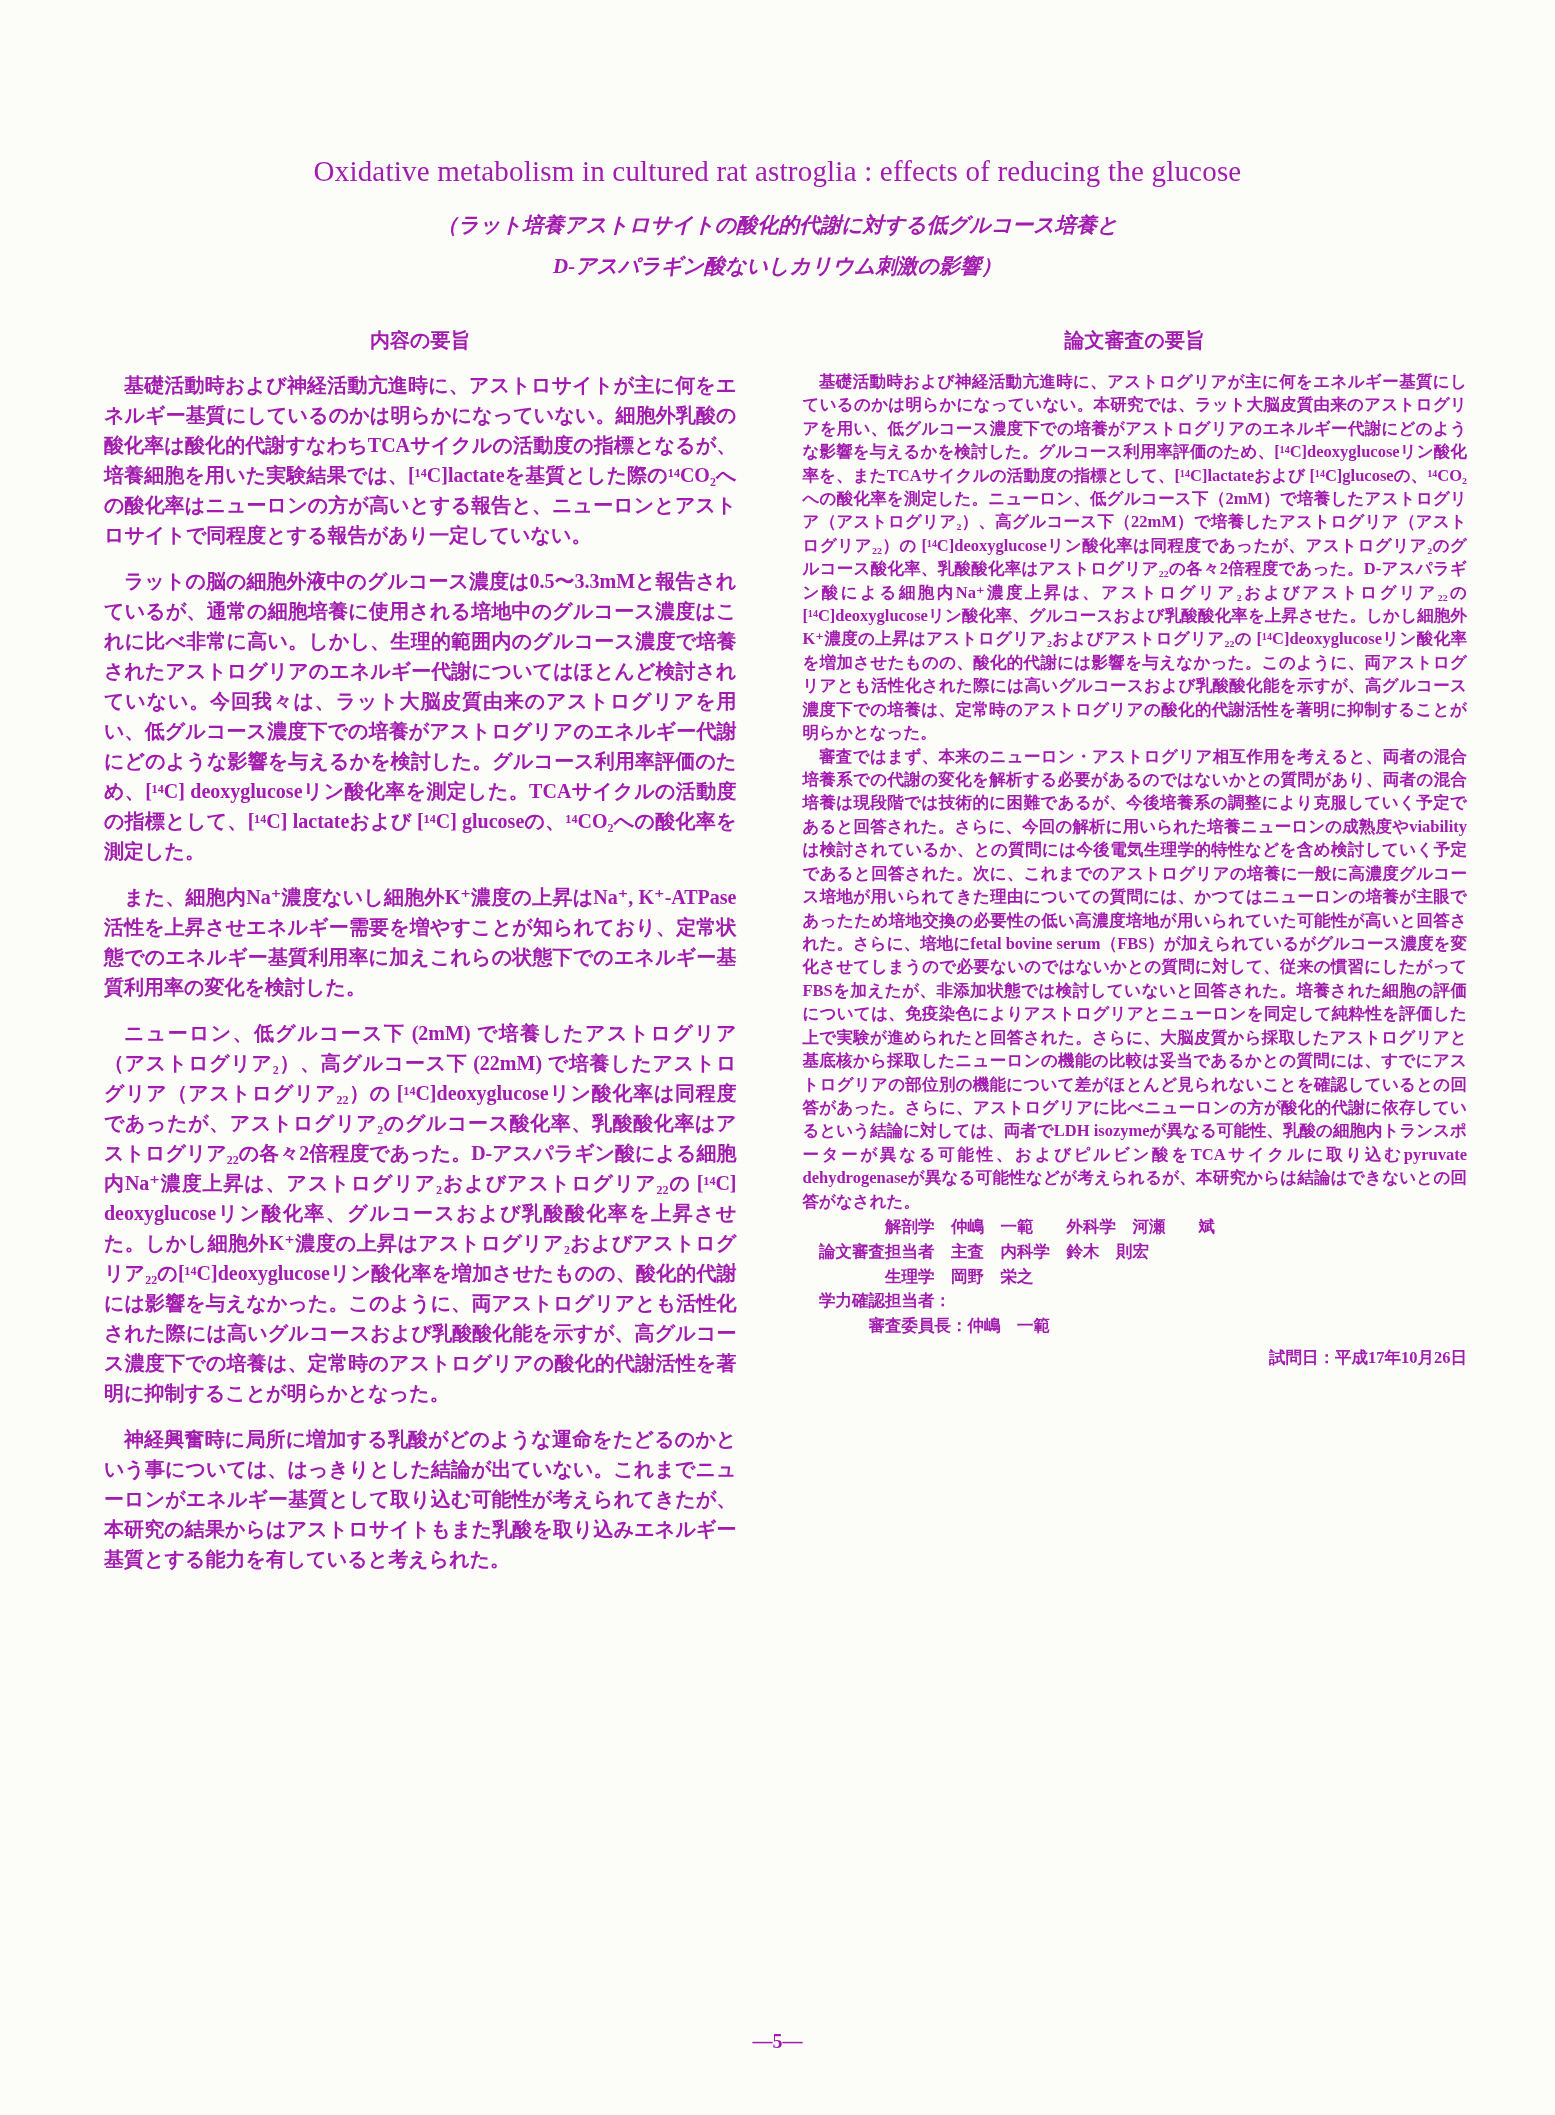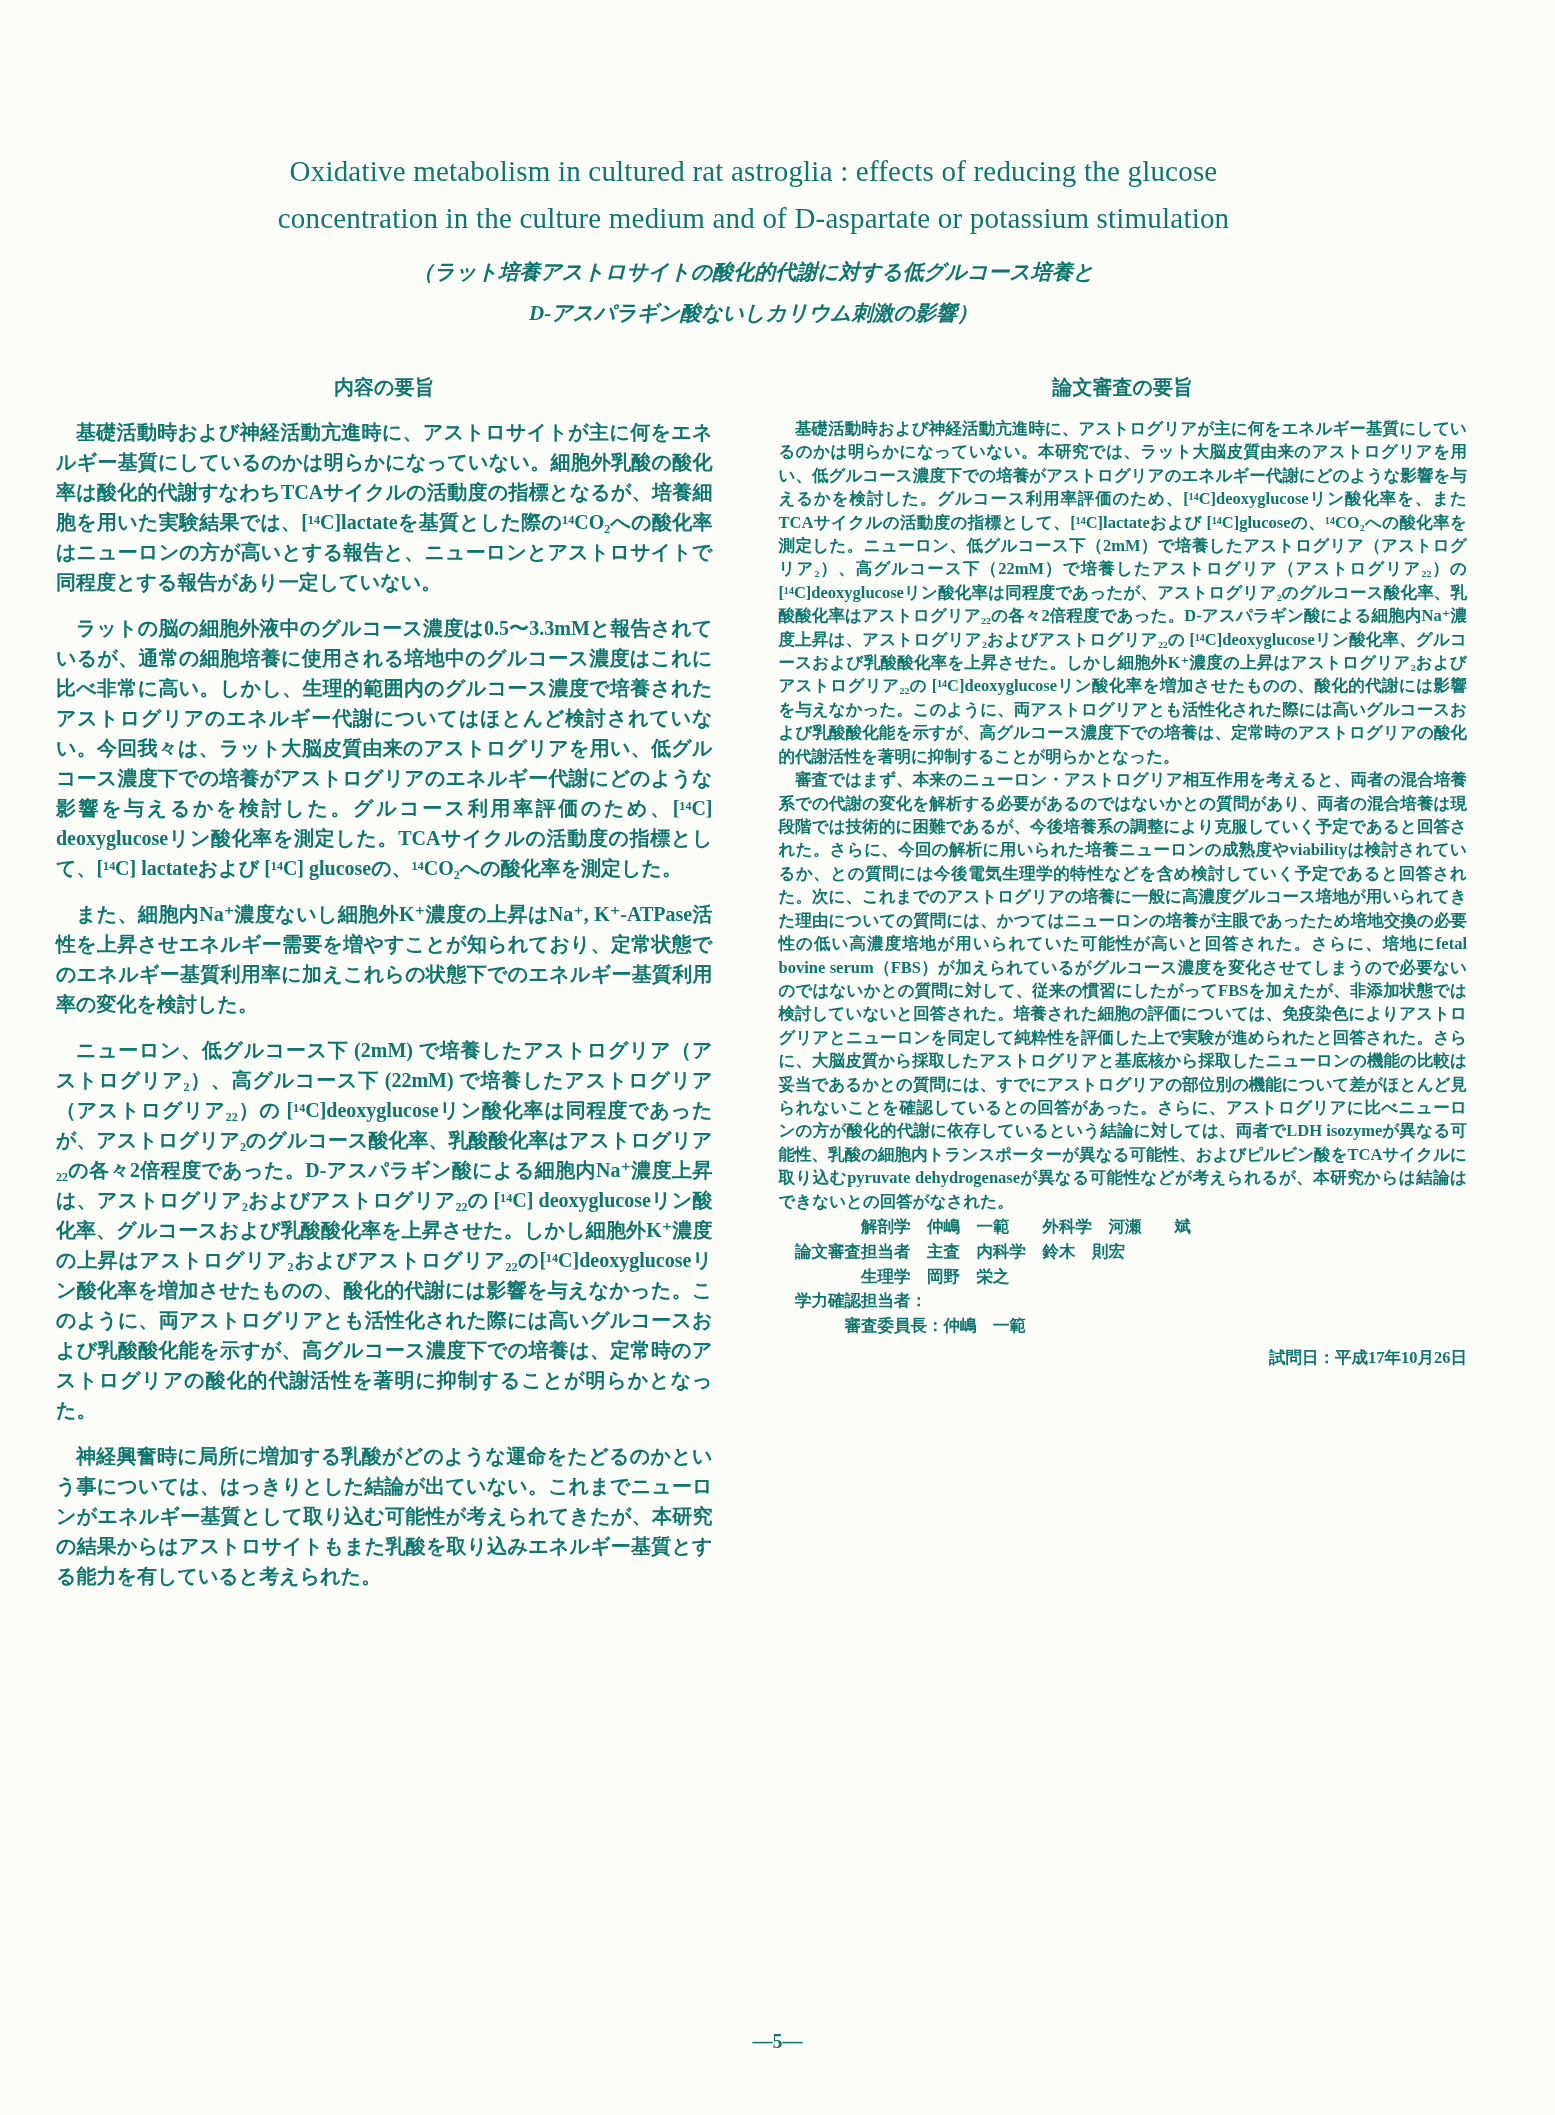--- a/index.html
+++ b/index.html
@@ -6,24 +6,24 @@
     margin: 0;
     padding: 0;
     background: #d8d8d4;
   }
   .page {
     position: relative;
     width: 1555px;
     height: 2115px;
     margin: 0 auto;
     background: #fcfcf8;
-    color: #0f766e;
+    color: #a21caf;
     font-family: "Liberation Serif", "DejaVu Serif", serif;
     box-sizing: border-box;
-    padding: 148px 88px 0 40px;
+    padding: 148px 88px 0 88px;
     overflow: hidden;
   }
   .header { text-align: center; }
   .title-en {
     font-size: 29px;
     line-height: 1.62;
     font-weight: 400;
     margin: 0;
     letter-spacing: 0.2px;
   }
@@ -97,21 +97,20 @@
   }
 </style>
 </head>
 <body>
 
 <div class="page">
 
   <div class="header">
     <h1 class="title-en">
       <span class="line">Oxidative metabolism in cultured rat astroglia : effects of reducing the glucose</span>
-      <span class="line">concentration in the culture medium and of D-aspartate or potassium stimulation</span>
     </h1>
     <div class="title-ja">
       <span class="line">（ラット培養アストロサイトの酸化的代謝に対する低グルコース培養と</span>
       <span class="line">D-アスパラギン酸ないしカリウム刺激の影響）</span>
     </div>
   </div>
 
   <div class="columns">
 
     <div class="col col-left">

